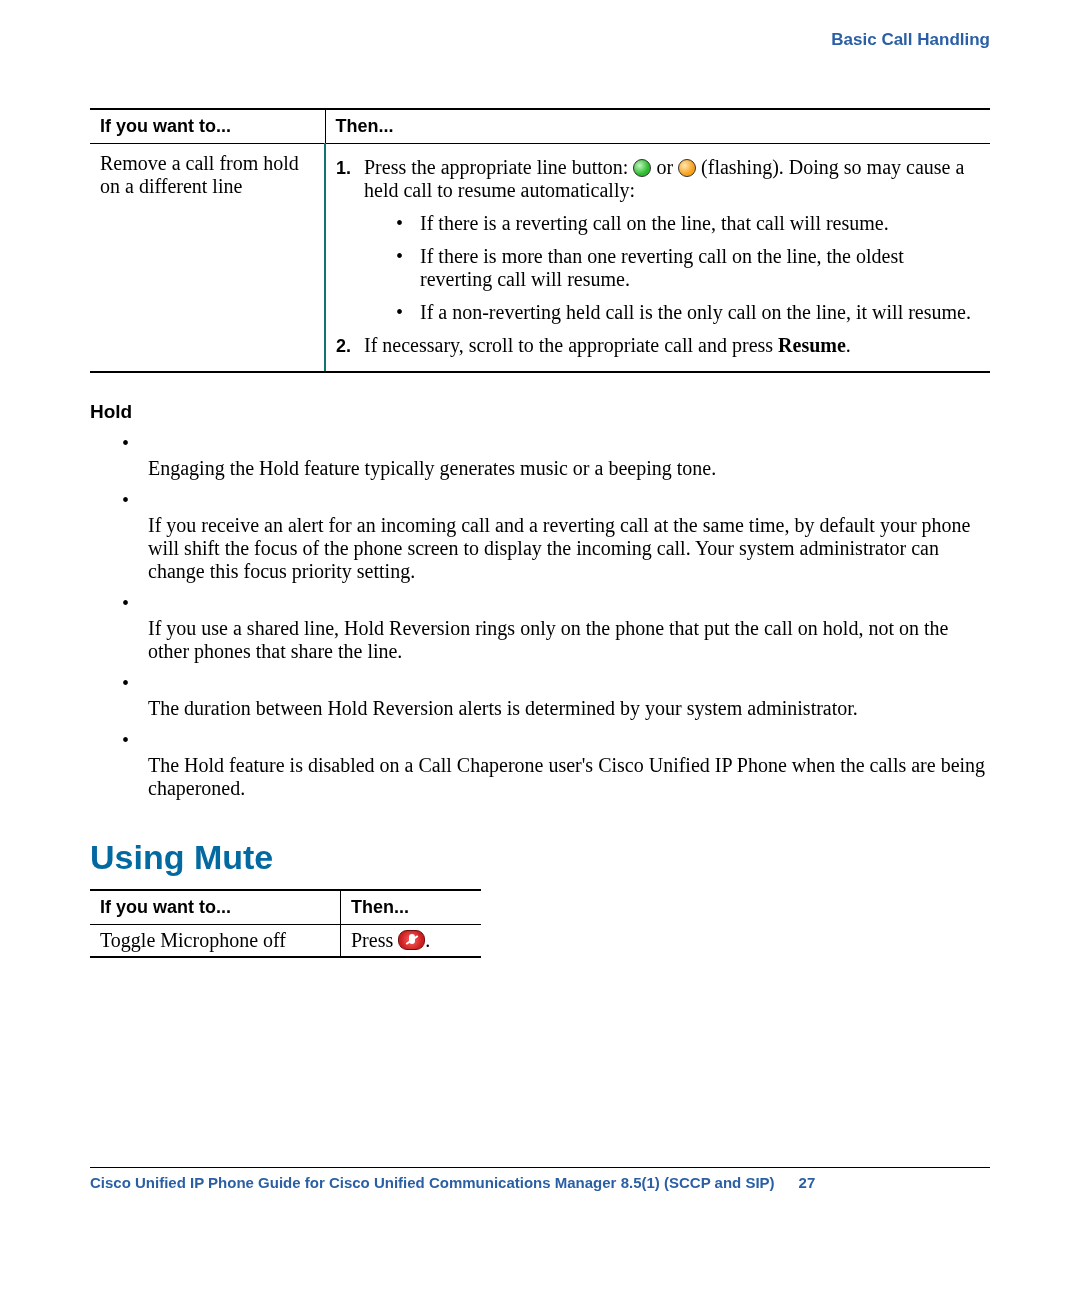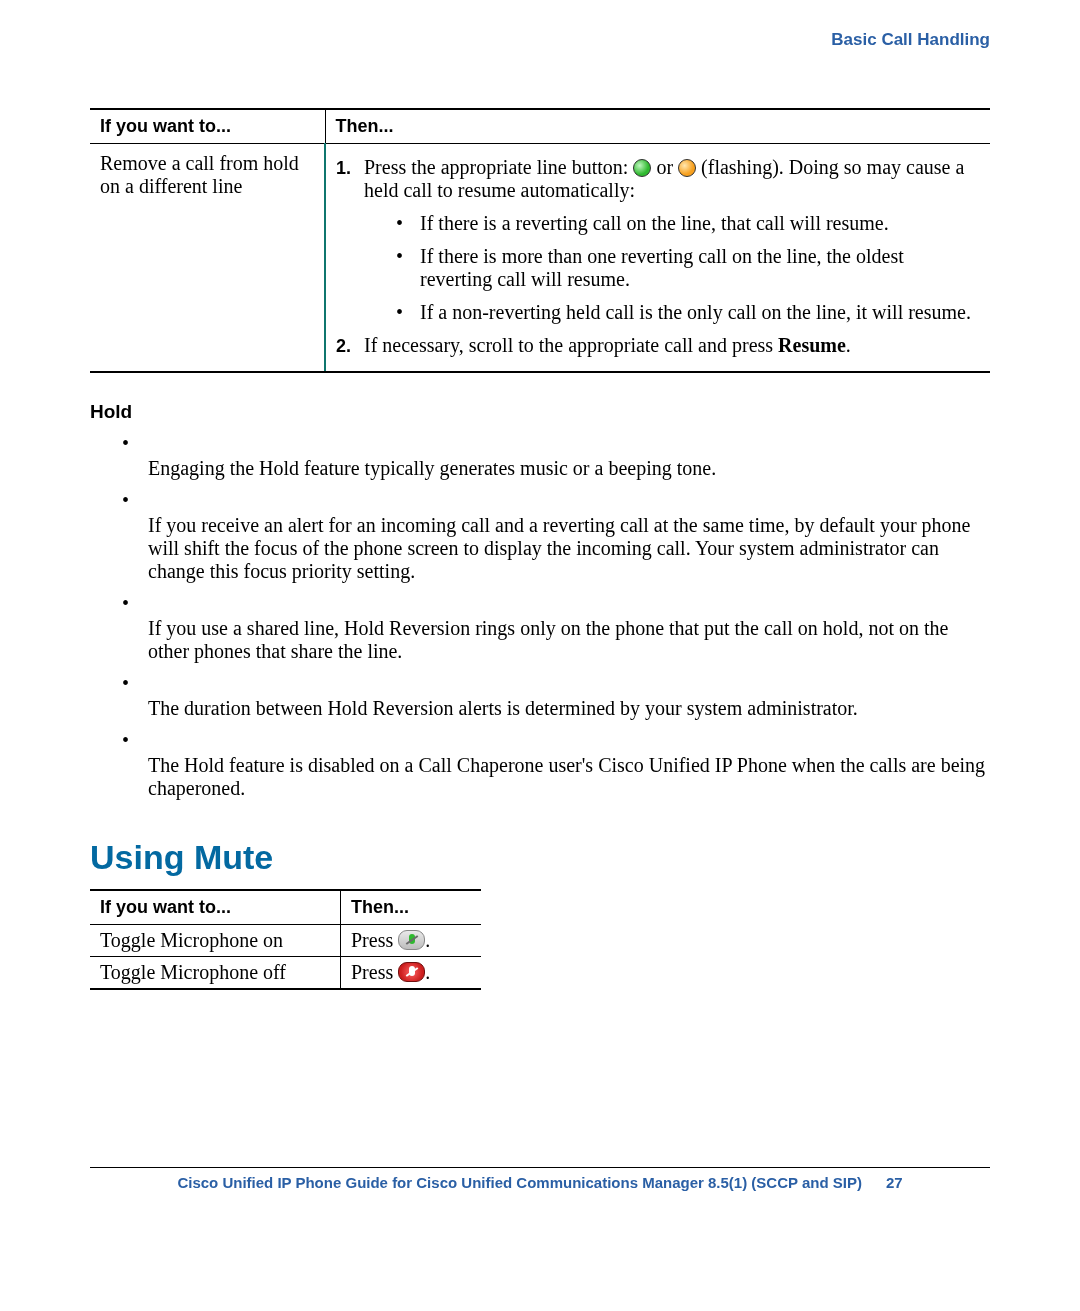--- a/index.html
+++ b/index.html
@@ -205,21 +205,21 @@
 
   
   .footer {
     position: absolute;
     bottom: 120px;
     left: 90px;
     right: 90px;
     border-top: 1px solid #000;
     padding-top: 6px;
     display: flex;
-    justify-content: center;
+    justify-content: flex-start;
     font-family: Arial, Helvetica, sans-serif;
     font-weight: bold;
     color: #2a5fa5;
     font-size: 15px;
     gap: 24px;
   }
 </style>
 </head>
 <body>
 
@@ -305,26 +305,20 @@
 
   <table class="t2">
     <thead>
       <tr>
         <th class="col1">If you want to...</th>
         <th class="col2">Then...</th>
       </tr>
     </thead>
     <tbody>
       <tr>
-        <td class="col1">Toggle Microphone on</td>
-        <td class="col2">
-          <span>Press </span><span class="mic-btn off"></span><span>.</span>
-        </td>
-      </tr>
-      <tr>
         <td class="col1">Toggle Microphone off</td>
         <td class="col2">
           <span>Press </span><span class="mic-btn on"></span><span>.</span>
         </td>
       </tr>
     </tbody>
   </table>
 
   <div class="footer">
     <span>Cisco Unified IP Phone Guide for Cisco Unified Communications Manager 8.5(1) (SCCP and SIP)</span>

